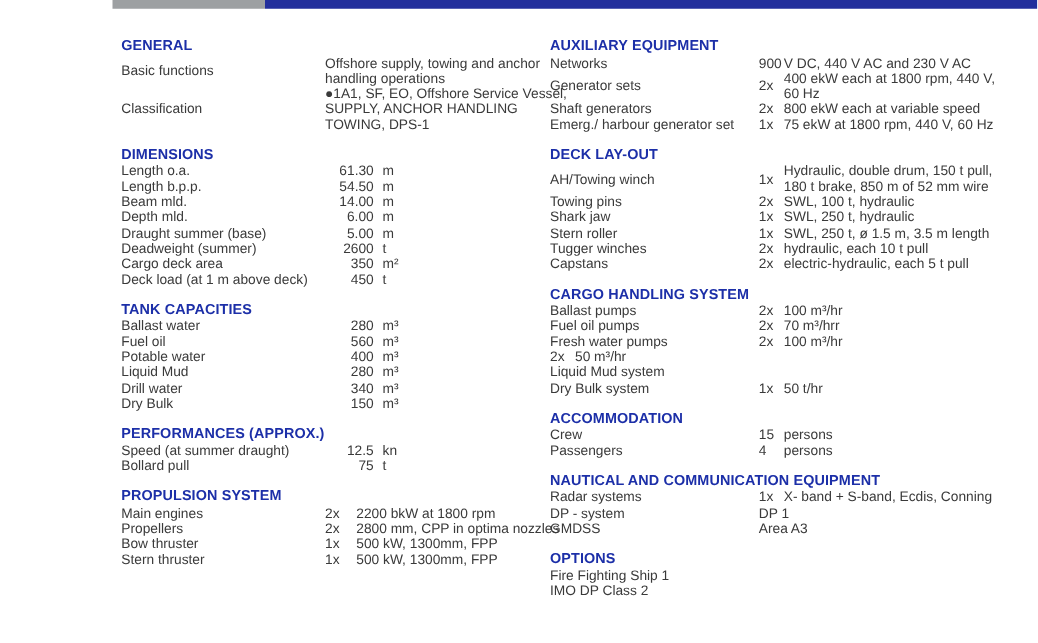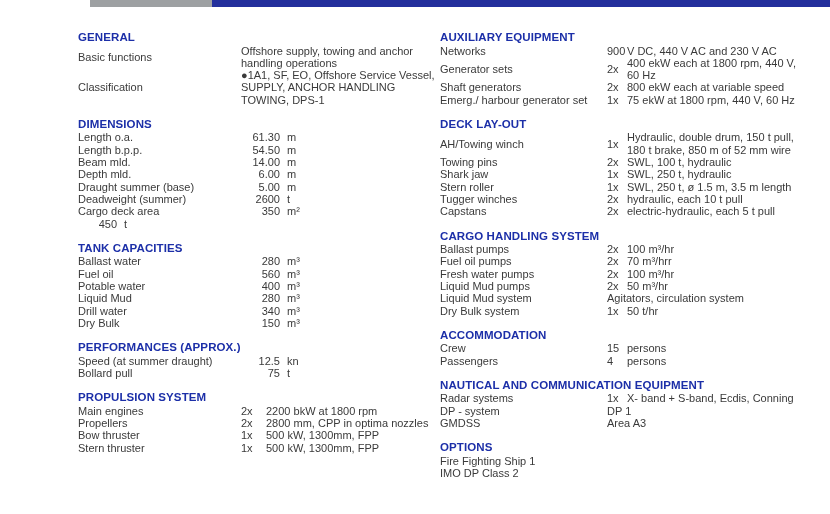--- a/index.html
+++ b/index.html
@@ -10,21 +10,21 @@
     overflow:hidden;
     font-family:"Liberation Sans", sans-serif;
     color:#3a3a3a;
     font-size:11px;
     line-height:12.3px;
   }
   .top-bar{position:absolute;top:0;left:0;width:830px;height:7px;}
   .bar-gray{position:absolute;top:0;left:90px;width:122px;height:7px;}
   .bar-blue{position:absolute;top:0;left:212px;width:618px;height:7px;}
   .col{position:absolute;top:31px;}
-  .col-left{left:78px;width:365px;}
+  .col-left{left:97px;width:365px;}
   .col-right{left:440px;width:358px;}
   .section{margin-top:12px;}
   .section:first-child{margin-top:0;}
   .section-title{
     font-weight:bold;
     font-size:11.5px;
     line-height:12.5px;
     margin-bottom:1px;
     letter-spacing:0.1px;
   }
@@ -94,20 +94,21 @@
             <span class="label">Deadweight (summer)</span>
             <span class="num">2600</span>
             <span class="unit">t</span>
           </div>
           <div class="row">
             <span class="label">Cargo deck area</span>
             <span class="num">350</span>
             <span class="unit">m²</span>
           </div>
           <div class="row">
+            <span class="label">Deck load (at 1 m above deck)</span>
             <span class="num">450</span>
             <span class="unit">t</span>
           </div>
         </div>
         <div class="section">
           <div class="section-title" style="color: rgb(28, 47, 168);">TANK CAPACITIES</div>
           <div class="row">
             <span class="label">Ballast water</span>
             <span class="num">280</span>
             <span class="unit">m³</span>
@@ -245,27 +246,25 @@
             <span class="label">Fuel oil pumps</span>
             <span class="qty">2x</span>
             <span class="value">70 m³/hrr</span>
           </div>
           <div class="row">
             <span class="label">Fresh water pumps</span>
             <span class="qty">2x</span>
             <span class="value">100 m³/hr</span>
           </div>
           <div class="row">
-            <span class="label">Liquid Mud pumps</span>
             <span class="qty">2x</span>
             <span class="value">50 m³/hr</span>
           </div>
           <div class="row">
             <span class="label">Liquid Mud system</span>
-            <span class="value">Agitators, circulation system</span>
           </div>
           <div class="row">
             <span class="label">Dry Bulk system</span>
             <span class="qty">1x</span>
             <span class="value">50 t/hr</span>
           </div>
         </div>
         <div class="section">
           <div class="section-title" style="color: rgb(28, 47, 168);">ACCOMMODATION</div>
           <div class="row">

